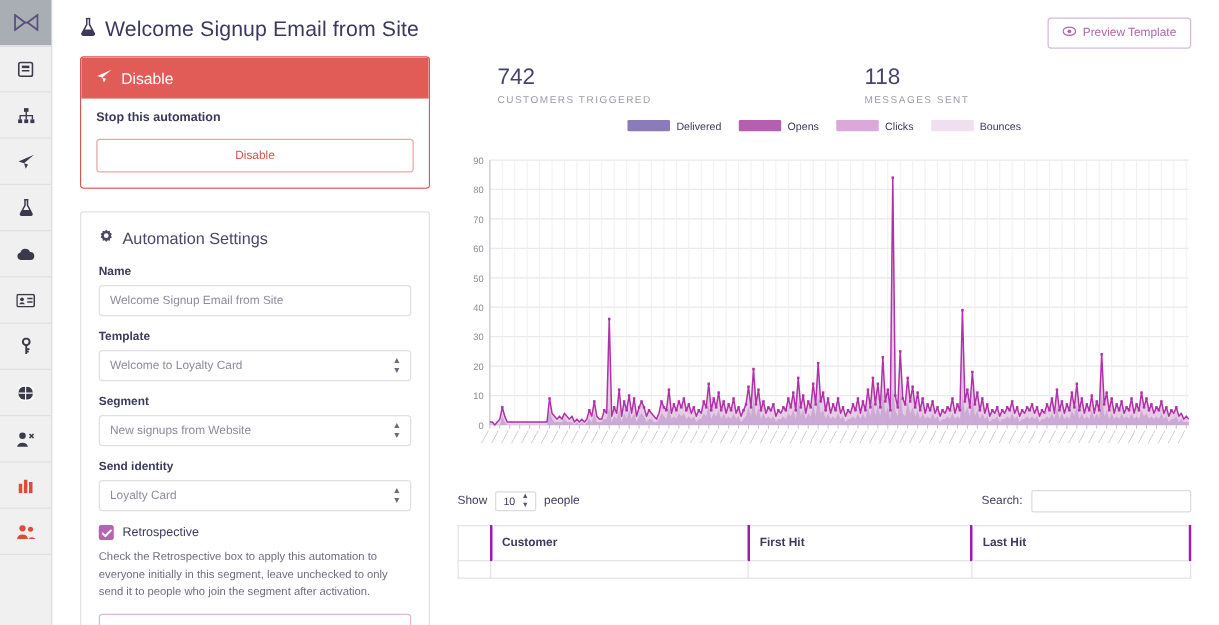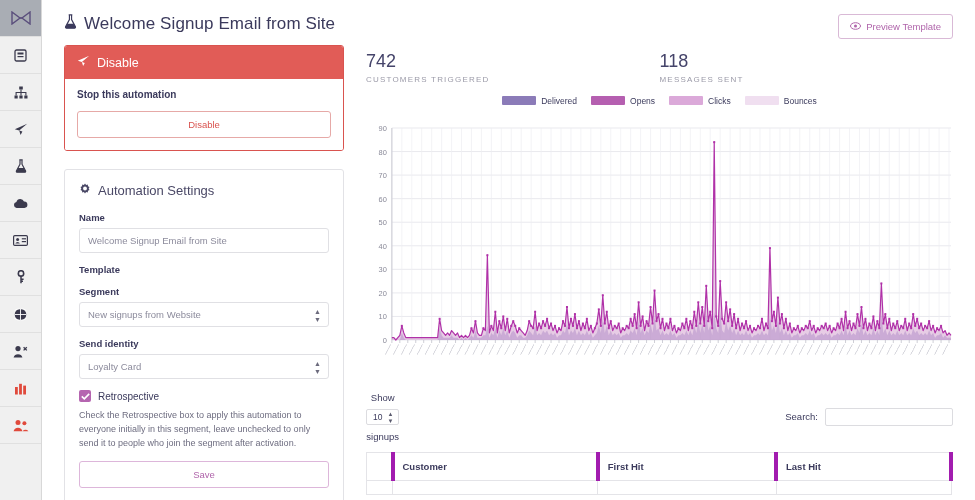--- a/index.html
+++ b/index.html
@@ -102,52 +102,52 @@
   .helptext { font-size: 9px; color: #6e6d80; line-height: 1.55; margin-bottom: 10px; }
   .btn-outline-save {
     display: block; width: 100%; text-align: center;
     border: 1px solid #ddb6da; border-radius: 3px;
     background: #fff; color: #b065ab; font-size: 9.5px;
     padding: 7px 0; cursor: pointer;
   }
 
   
   .stats { display: flex; padding-top: 6px; }
-  .stat { width: 50%; }
+  .stat { width: 50%; margin-left: 32px; }
   .stat-num { font-size: 18px; color: #45446a; font-weight: 400; line-height: 1.15; }
   .stat-lbl { font-size: 8px; letter-spacing: 1.2px; color: #9b9aa8; text-transform: uppercase; margin-top: 3px; }
 
   
   .legend { display:flex; justify-content:center; gap: 14px; margin: 12px 0 16px 0; align-items: center; }
   .lg { display:flex; align-items:center; gap: 5px; }
   .lg-sw { width: 34px; height: 9px; border-radius: 1px; }
   .lg-tx { font-size: 8.5px; color: #3b3a5c; }
   .chart-wrap { position: relative; width: 100%; height: 262px; }
   .chart-wrap svg { display:block; width: 100%; height: 100%; }
 
   
   .tbl-ctl { display: flex; align-items: center; justify-content: space-between; margin-top: 8px; }
-  .tbl-show { display:flex; align-items:center; gap:6px; font-size: 9.5px; color:#3b3a5c;flex-direction:column; }
+  .tbl-show { display:flex; align-items:center; gap:6px; font-size: 9.5px; color:#3b3a5c; }
   .mini-sel {
     position: relative; border: 1px solid #dcdce0; border-radius: 2px;
     padding: 2px 16px 2px 6px; font-size: 8.5px; color:#3b3a5c; background:#fff;
   }
   .mini-sel .caret {
     position:absolute; right:5px; top:50%; transform: translateY(-50%);
     font-size:6px; color:#5a5a6e; display:flex; flex-direction:column; gap:1px;
   }
   .tbl-search { display:flex; align-items:center; gap:7px; font-size: 9.5px; color:#3b3a5c; }
   .tbl-search input {
     width: 128px; height: 18px; border: 1px solid #dcdce0; border-radius: 2px;
     font-size: 9px; padding: 0 5px; font-family: "Liberation Sans", sans-serif;
   }
   table.dt { width: 100%; border-collapse: collapse; margin-top: 10px; }
   table.dt th {
     text-align: left; font-size: 9.5px; color: #3b3a5c; font-weight: 700;
-    padding: 8px 8px; border: 1px solid #e4e4e8; border-left: none; border-right: 4px solid #a21caf;
+    padding: 8px 8px; border: 1px solid #e4e4e8; border-left: none; border-right: 2px solid #a21caf;
   }
   table.dt th:first-child { border-left: 1px solid #e4e4e8; width: 26px; }
   table.dt td { border: 1px solid #e4e4e8; height: 14px; }
 </style>
 </head>
 <body>
 
 <div class="app">
 
   <nav class="sidebar">
@@ -313,20 +313,24 @@
             <span>Automation Settings</span>
           </div>
 
           <div class="fgroup">
             <label class="flabel">Name</label>
             <input class="finput" value="Welcome Signup Email from Site" style="">
           </div>
 
           <div class="fgroup">
             <label class="flabel">Template</label>
+            <div class="selwrap">
+              <input class="fselect" readonly="" value="Welcome to Loyalty Card" style="">
+              <span class="caret">▲<span style="font-size:7px">▼</span></span>
+            </div>
           </div>
 
           <div class="fgroup">
             <label class="flabel">Segment</label>
             <div class="selwrap">
               <input class="fselect" readonly="" value="New signups from Website" style="">
               <span class="caret">▲<span style="font-size:7px">▼</span></span>
             </div>
           </div>
 
@@ -935,21 +939,21 @@
             </svg>
         </div>
 
         <div class="tbl-ctl">
           <div class="tbl-show">
             <span>Show</span>
             <span class="mini-sel">
               <span>10</span>
               <span class="caret">▲<span style="font-size:6px">▼</span></span>
             </span>
-            <span>signups</span>
+            <span>people</span>
           </div>
           <div class="tbl-search">
             <span>Search:</span>
             <input value="" style="">
           </div>
         </div>
 
         <table class="dt">
           <thead>
             <tr>

